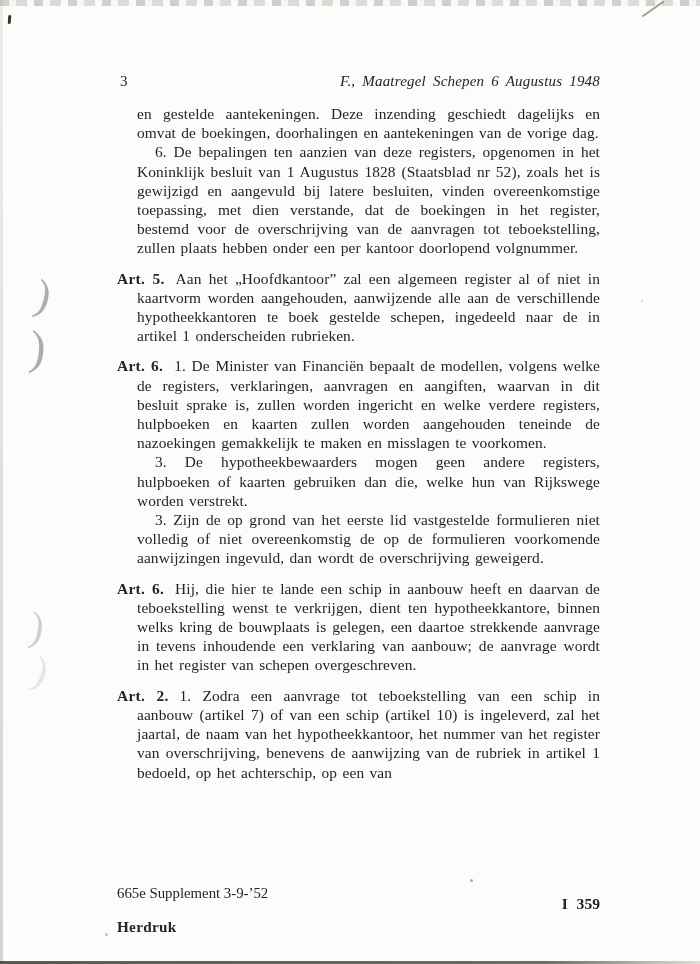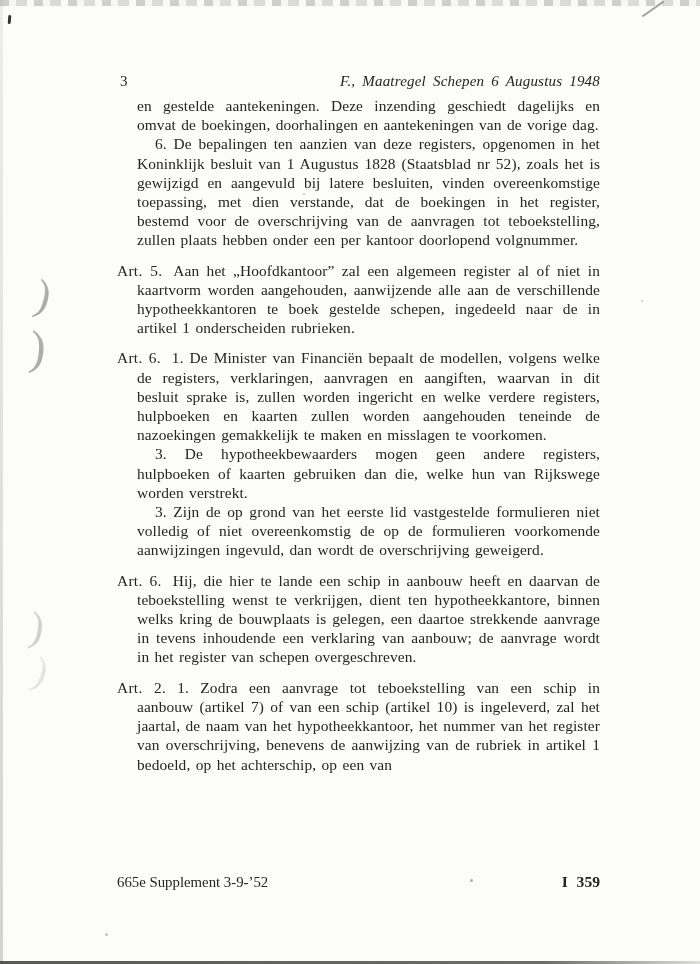--- a/index.html
+++ b/index.html
@@ -48,36 +48,36 @@
   .pm4 { left:34px; top:652px; font-size:40px; transform:rotate(20deg); opacity:.3; }
   
   .header {
     position:absolute; left:120px; right:100px; top:73px;
     display:flex; justify-content:space-between; align-items:baseline;
     font-size:15px;
   }
   .runtitle { font-style:italic; word-spacing:3px; letter-spacing:.2px;text-align:center; }
   
   .bodytext {
-    position:absolute; left:137px; right:100px; top:96px;
+    position:absolute; left:137px; right:100px; top:104px;
     font-size:15.4px; line-height:19.2px;
     word-spacing:1.4px; letter-spacing:.1px;
   }
   .para { margin:0; text-align:justify; }
   .sub { text-indent:18px; }
   .article { margin-top:11px; }
   .art-first { text-indent:-20px; }
-  .art-label { font-weight:normal; margin-right:11px; letter-spacing:.3px; }
+  .art-label { font-weight:bold; margin-right:11px; letter-spacing:.3px; }
   
   .footer {
     position:absolute; left:117px; right:100px; top:873px;
     font-size:14.8px;
   }
   .footer-row { display:flex; justify-content:space-between; align-items:center; }
-  .code { font-weight:bold; font-size:15.6px; word-spacing:5px; }
+  .code { font-weight:bold; font-size:15.6px; word-spacing:5px;margin-top:22px; }
   .herdruk { font-weight:bold; margin-top:5px; font-size:15.2px; letter-spacing:.3px; }
 </style>
 </head>
 <body>
 
 <div class="page">
 
   <div class="top-edge"></div>
   <div class="left-edge"></div>
   <div class="bottom-edge"></div>
@@ -122,15 +122,16 @@
       <p class="para art-first"><b class="art-label">Art. 2.</b><span>1. Zodra een aanvrage tot teboekstelling van een schip in aanbouw (artikel 7) of van een schip (artikel 10) is ingeleverd, zal het jaartal, de naam van het hypotheekkantoor, het nummer van het register van overschrijving, benevens de aanwijzing van de rubriek in artikel 1 bedoeld, op het achterschip, op een van</span></p>
     </div>
 
   </div>
 
   <div class="footer">
     <div class="footer-row">
       <span class="supplement">665e Supplement 3-9-’52</span>
       <span class="code">I 359</span>
     </div>
+    <div class="herdruk">Herdruk</div>
   </div>
 
 </div>
 
 </body></html>

